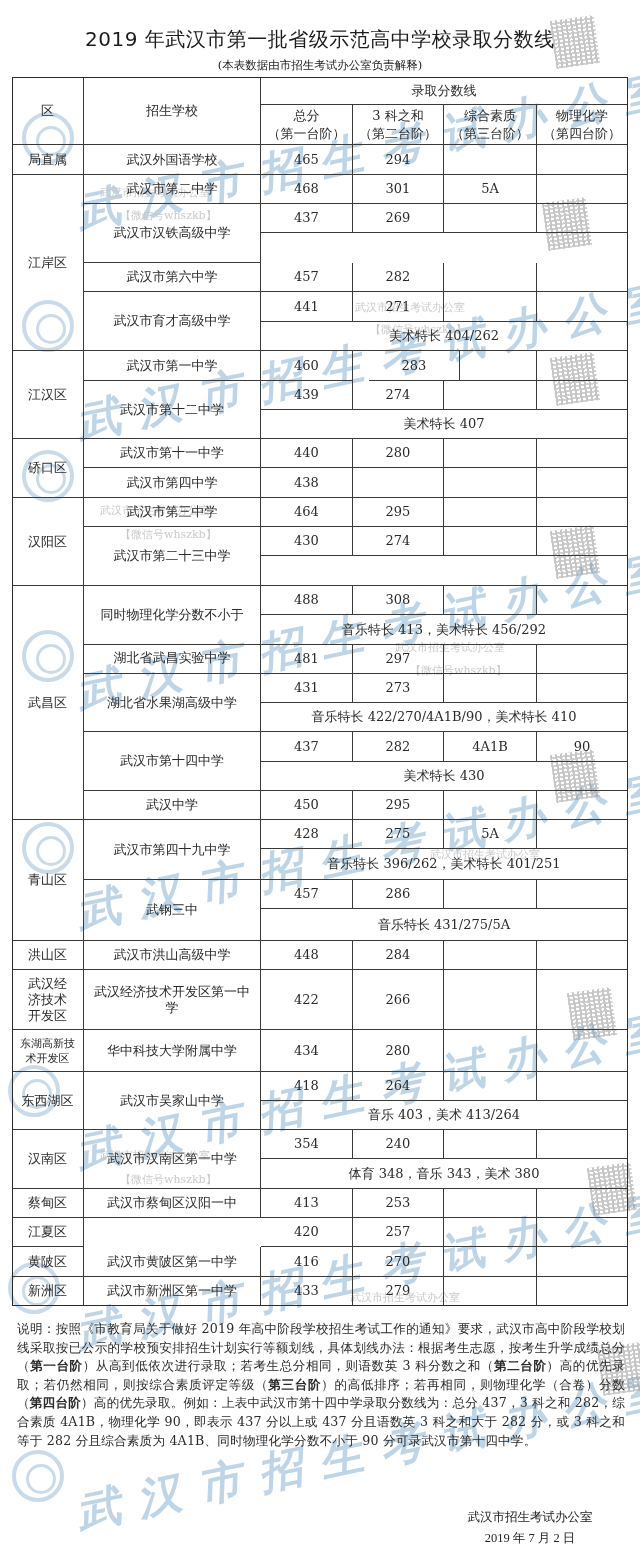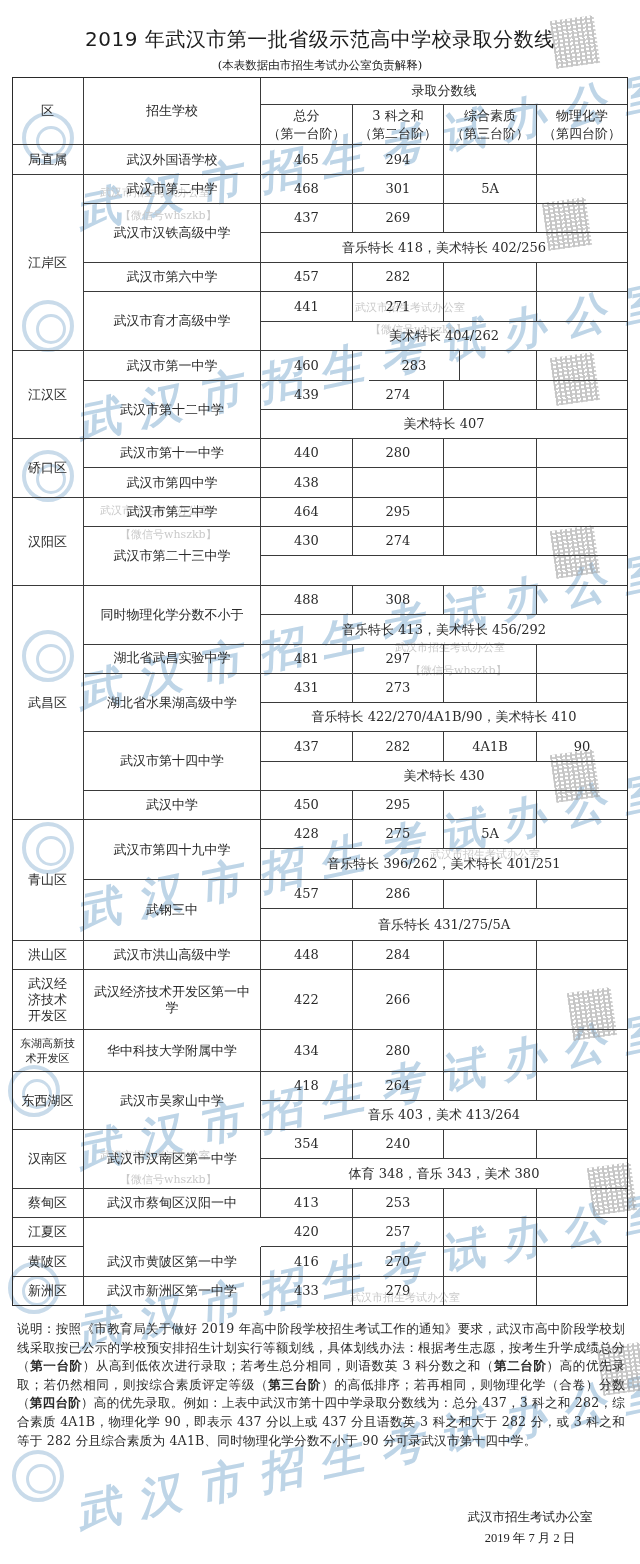--- a/index.html
+++ b/index.html
@@ -154,21 +154,20 @@
   <div class="cell" style="left:249px;top:98px;width:92px;height:29px;">468</div>
   <div class="cell" style="left:341px;top:98px;width:91px;height:29px;">301</div>
   <div class="cell" style="left:432px;top:98px;width:93px;height:29px;">5A</div>
   <div class="cell" style="left:525px;top:98px;width:91px;height:29px;"></div>
 
   <div class="cell" style="left:72px;top:127px;width:177px;height:59px;">武汉市汉铁高级中学</div>
   <div class="cell" style="left:249px;top:127px;width:92px;height:29px;">437</div>
   <div class="cell" style="left:341px;top:127px;width:91px;height:29px;">269</div>
   <div class="cell" style="left:432px;top:127px;width:93px;height:29px;"></div>
   <div class="cell" style="left:525px;top:127px;width:91px;height:29px;"></div>
-  <div class="cell" style="left:249px;top:156px;width:367px;height:30px;">音乐特长 418，美术特长 402/256</div>
 
   <div class="cell" style="left:72px;top:186px;width:177px;height:29px;">武汉市第六中学</div>
   <div class="cell" style="left:249px;top:186px;width:92px;height:29px;">457</div>
   <div class="cell" style="left:341px;top:186px;width:91px;height:29px;">282</div>
   <div class="cell" style="left:432px;top:186px;width:93px;height:29px;"></div>
   <div class="cell" style="left:525px;top:186px;width:91px;height:29px;"></div>
 
   <div class="cell" style="left:72px;top:215px;width:177px;height:59px;">武汉市育才高级中学</div>
   <div class="cell" style="left:249px;top:215px;width:92px;height:30px;">441</div>
   <div class="cell" style="left:341px;top:215px;width:91px;height:30px;">271</div>

